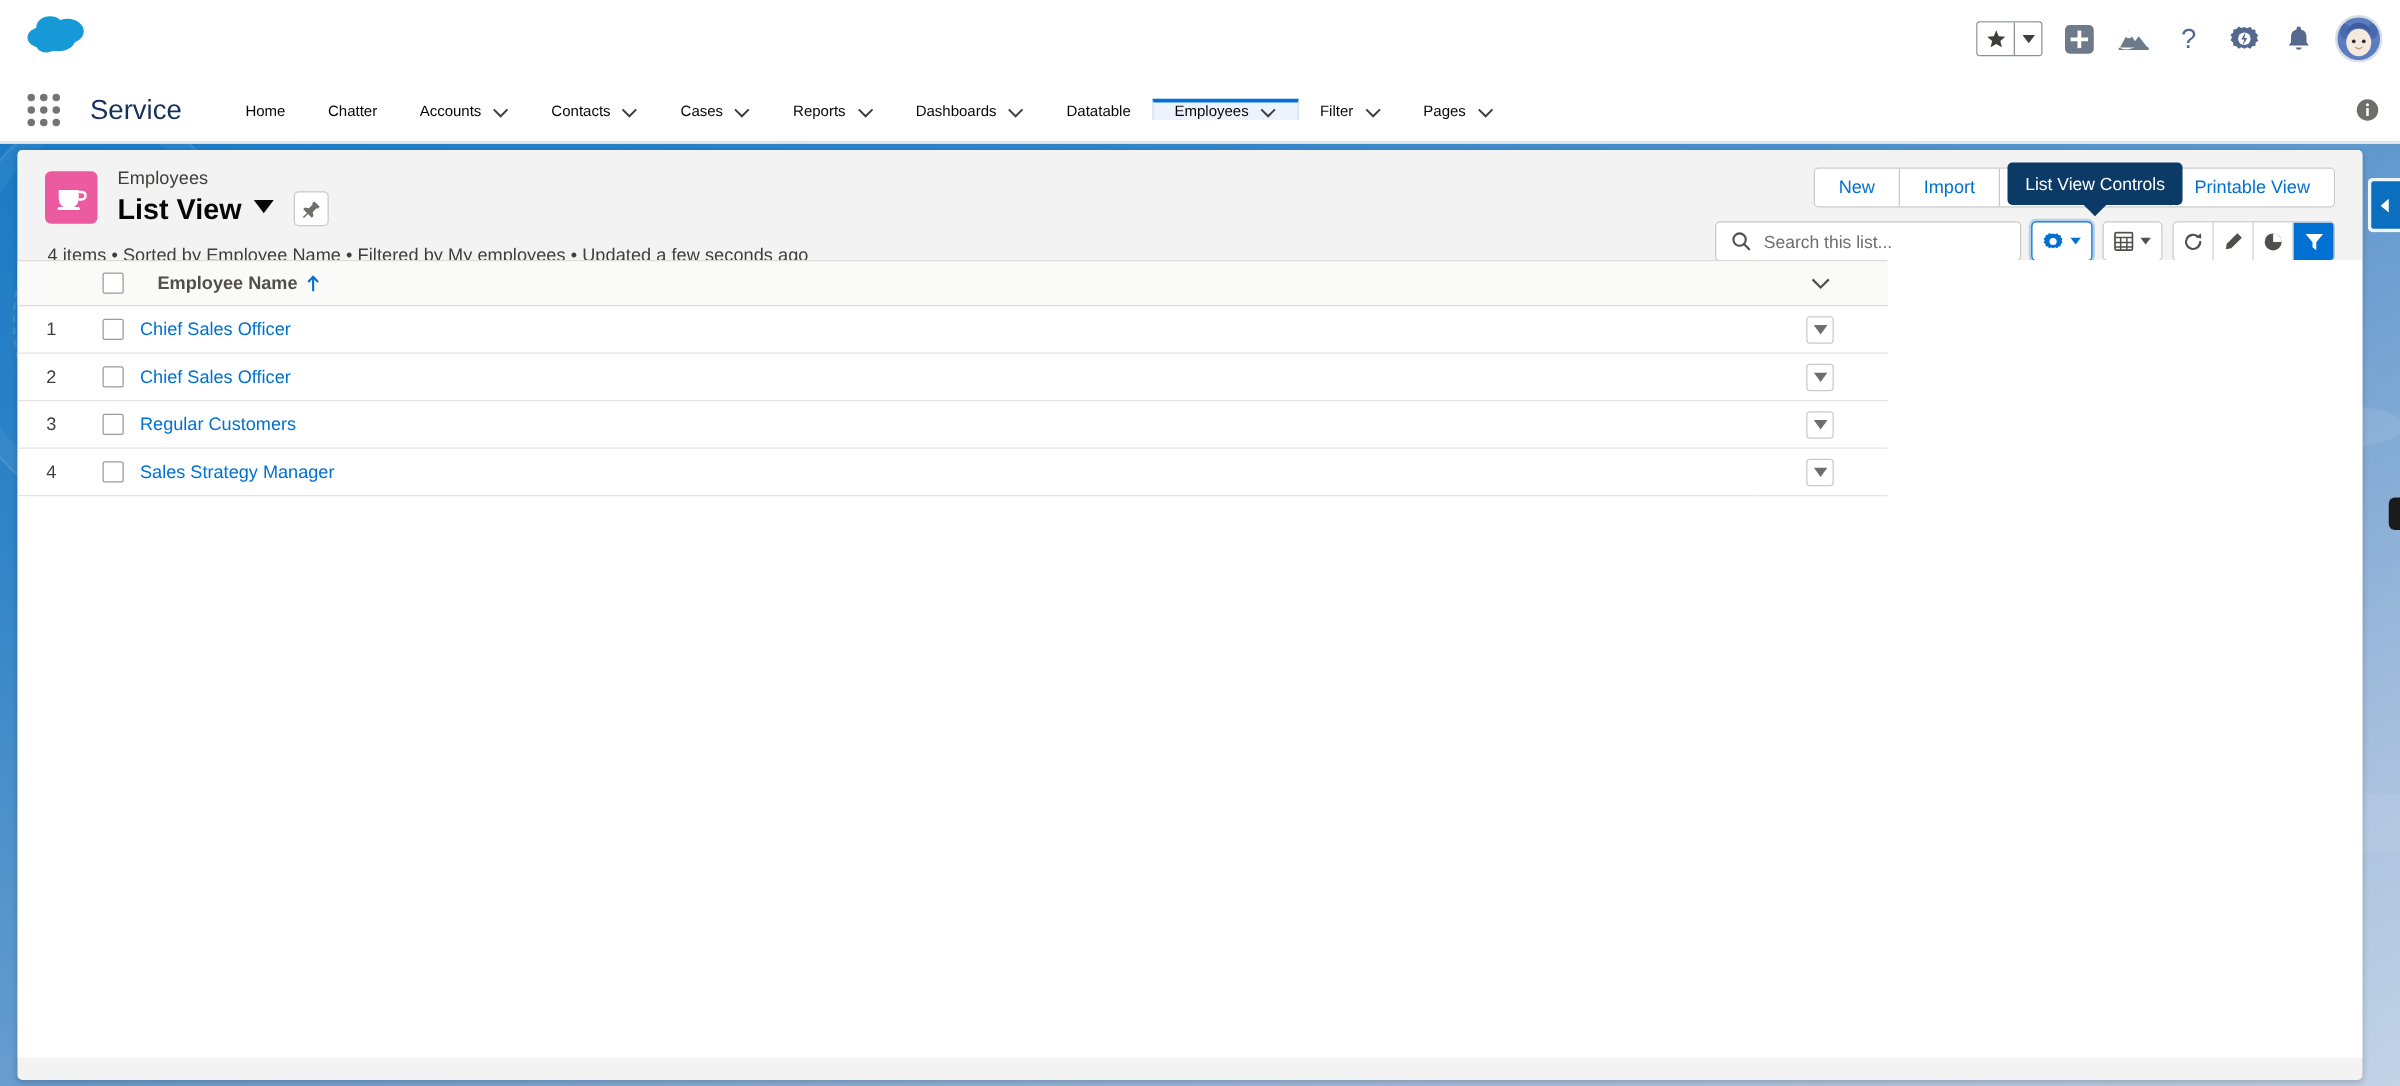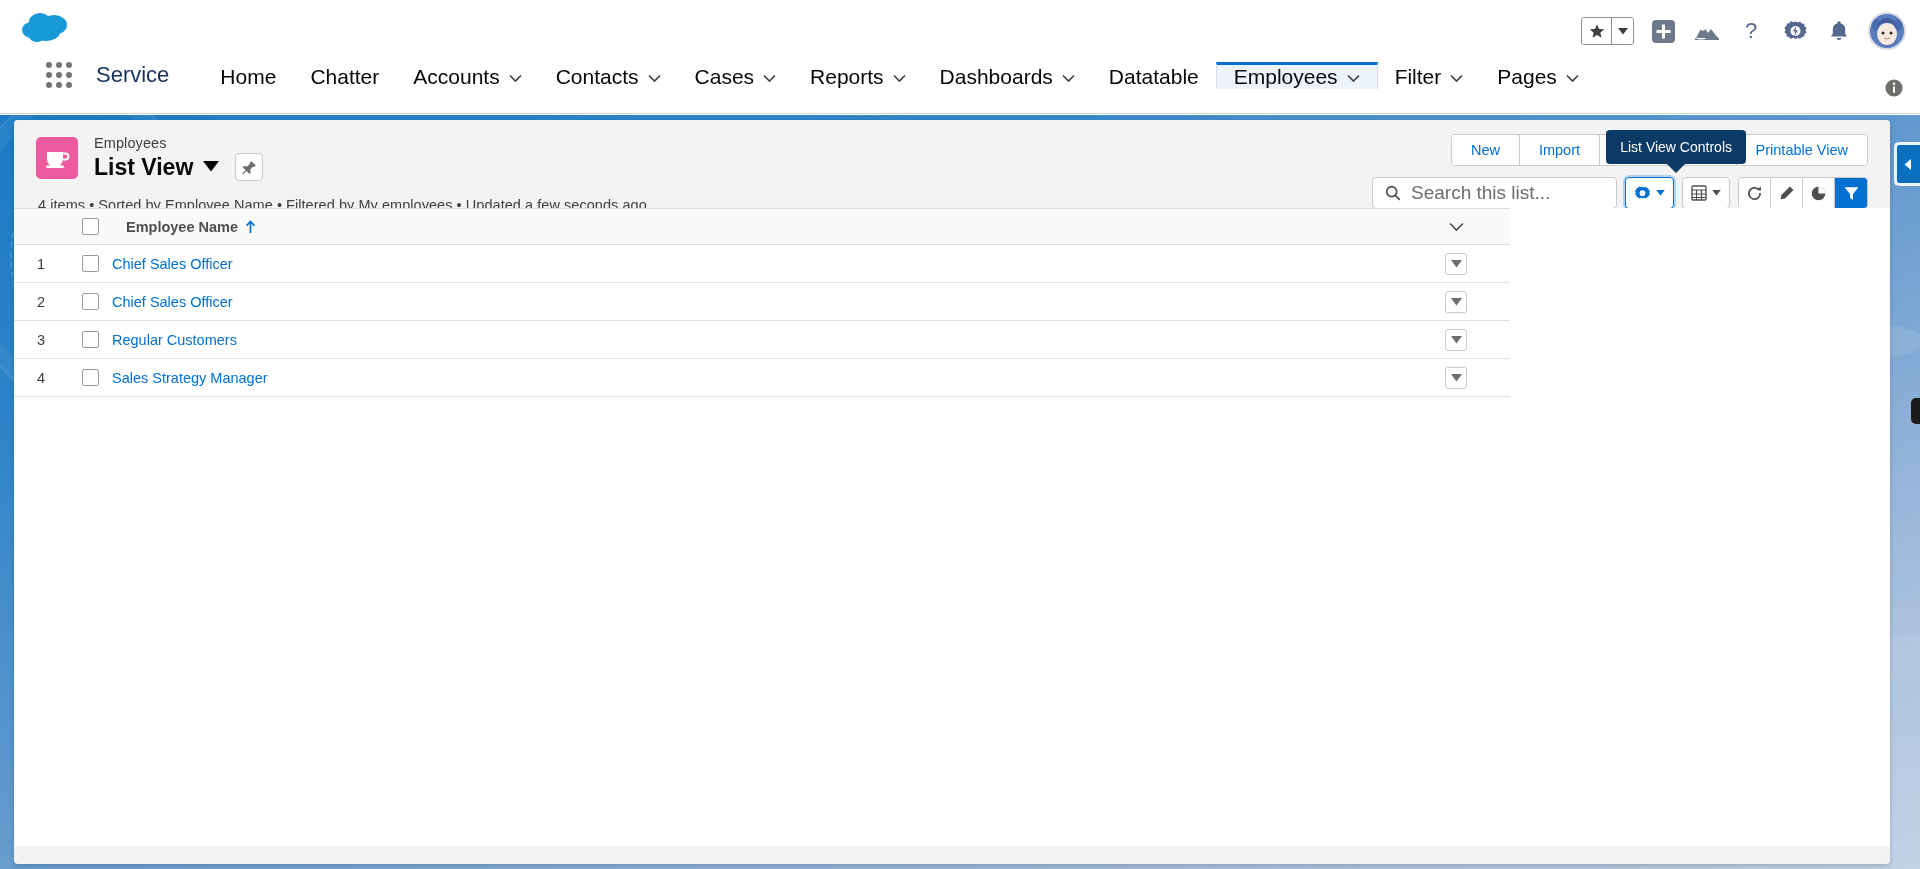--- a/index.html
+++ b/index.html
@@ -51,39 +51,39 @@
   .avatar-circle {
     width: 38px; height: 38px; border-radius: 50%;
     border: 2px solid #d8dde6; overflow: hidden;
     background: #7b94c4; position: relative;
   }
 
   
   .nav-bar {
     position: absolute; top: 62px; left: 0; width: 1920px; height: 52px;
     background: #ffffff; border-bottom: 1px solid #d4d4d4;
-    display: flex; align-items: flex-start; padding-left: 24px;
+    display: flex; align-items: center;
   }
   .waffle {
     width: 58px; display: flex; align-items: center; justify-content: center;
     padding-left: 12px;
   }
   .waffle-grid {
     display: grid; grid-template-columns: repeat(3, 6px);
     grid-template-rows: repeat(3, 6px); gap: 4px;
   }
   .waffle-grid i { width: 6px; height: 6px; border-radius: 50%; background: #747474; display: block; }
   .app-name {
     display: flex; align-items: center; font-size: 22px; color: #16325c;
     padding: 0 10px 0 14px; font-weight: 400; white-space: nowrap;
   }
   .nav-items { display: flex; align-items: stretch; margin-left: 24px; }
   .nav-item {
     display: flex; align-items: center; gap: 9px;
-    padding: 0 17px; font-size: 21px; color: #080707;
+    padding: 0 17px; font-size: 12px; color: #080707;
     border-top: 3px solid transparent; position: relative;
     white-space: nowrap; cursor: pointer;
   }
   .nav-item.active {
     background: #ecf3fc; border-top-color: #0070d2;
     border-left: 1px solid #d8dde6; border-right: 1px solid #d8dde6;
   }
   .nav-item .cv { display: flex; align-items: center; margin-top: 2px; }
   .nav-info {
     position: absolute; right: 16px; top: 50%; transform: translateY(-50%);
@@ -164,21 +164,21 @@
 
   
   .toolbar {
     position: absolute; right: 22px; top: 57px;
     display: flex; align-items: center; gap: 8px;
   }
   .list-search {
     width: 245px; height: 32px; border: 1px solid #c9c9c9; border-radius: 4px;
     background: #fff; display: flex; align-items: center; padding-left: 12px;
   }
-  .list-search .ph { font-size: 19px; color: #6b6d70; margin-left: 10px; }
+  .list-search .ph { font-size: 14px; color: #6b6d70; margin-left: 10px; }
   .tb-group {
     display: flex; border: 1px solid #c9c9c9; border-radius: 4px;
     height: 32px; overflow: hidden; background: #fff;
   }
   .tb-btn {
     display: flex; align-items: center; justify-content: center; gap: 4px;
     min-width: 32px; padding: 0 7px; background: #fff;
     border-right: 1px solid #c9c9c9; cursor: pointer;
   }
   .tb-btn:last-child { border-right: none; }

